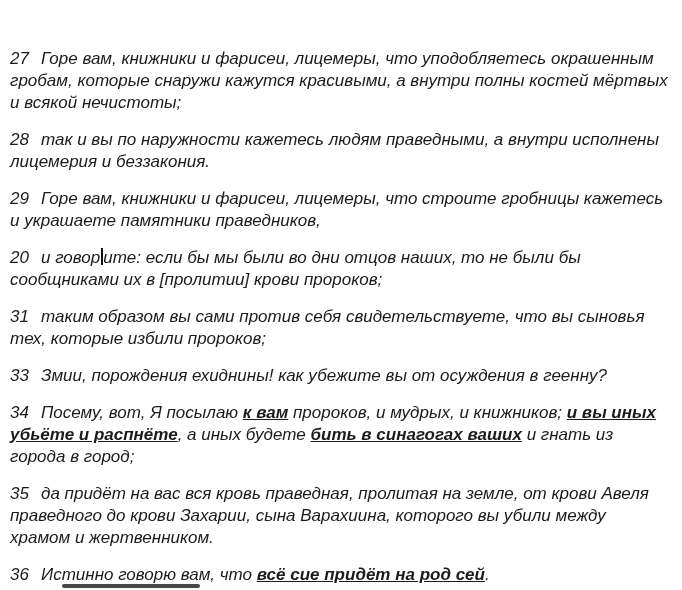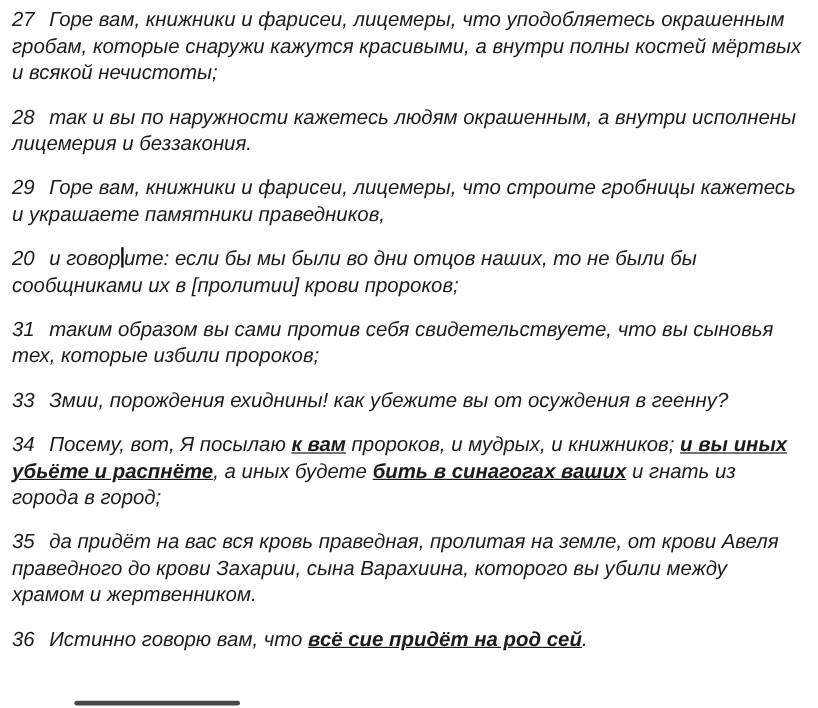--- a/index.html
+++ b/index.html
@@ -13,20 +13,21 @@
     overflow: hidden;
     position: relative;
     font-family: "Liberation Sans", sans-serif;
   }
   .page {
     padding: 6px 14px 0 10px;
     color: #1b1b1b;
     font-style: italic;
     font-size: 17px;
     line-height: 22px;
+    margin-top: 42px;
   }
   p.verse {
     margin: 0 0 15px 0;
   }
   .verse-number {
     display: inline-block;
     min-width: 22px;
     margin-right: 9px;
     font-style: italic;
   }
@@ -49,21 +50,21 @@
     background: #474747;
     border-radius: 2px;
   }
 </style>
 </head>
 <body>
 
 <div class="page">
   <div id="verses-container">
       <p class="verse"><span class="verse-number">27</span><span class="run">Горе вам, книжники и фарисеи, лицемеры, что уподобляетесь окрашенным гробам, которые снаружи кажутся красивыми, а внутри полны костей мёртвых и всякой нечистоты;</span></p>
-      <p class="verse"><span class="verse-number">28</span><span class="run">так и вы по наружности кажетесь людям окрашенным, а внутри исполнены лицемерия и беззакония.</span></p>
+      <p class="verse"><span class="verse-number">28</span><span class="run">так и вы по наружности кажетесь людям праведными, а внутри исполнены лицемерия и беззакония.</span></p>
       <p class="verse"><span class="verse-number">29</span><span class="run">Горе вам, книжники и фарисеи, лицемеры, что строите гробницы кажетесь и украшаете памятники праведников,</span></p>
       <p class="verse"><span class="verse-number">20</span><span class="run">и говор</span><span class="caret"></span><span class="run">ите: если бы мы были во дни отцов наших, то не были бы сообщниками их в [пролитии] крови пророков;</span></p>
       <p class="verse"><span class="verse-number">31</span><span class="run">таким образом вы сами против себя свидетельствуете, что вы сыновья тех, которые избили пророков;</span></p>
       <p class="verse"><span class="verse-number">33</span><span class="run">Змии, порождения ехиднины! как убежите вы от осуждения в геенну?</span></p>
       <p class="verse"><span class="verse-number">34</span><span class="run">Посему, вот, Я посылаю </span><span class="run bold">к вам</span><span class="run"> пророков, и мудрых, и книжников; </span><span class="run bold">и вы иных убьёте и распнёте</span><span class="run">,  а иных будете </span><span class="run bold">бить в синагогах ваших</span><span class="run"> и гнать из города в город;</span></p>
       <p class="verse"><span class="verse-number">35</span><span class="run">да придёт на вас вся кровь праведная, пролитая на земле, от крови Авеля праведного до крови Захарии, сына Варахиина, которого вы убили между храмом и жертвенником.</span></p>
       <p class="verse"><span class="verse-number">36</span><span class="run">Истинно говорю вам, что </span><span class="run bold">всё сие придёт на род сей</span><span class="run">.</span></p>
     </div>
 </div>
 

